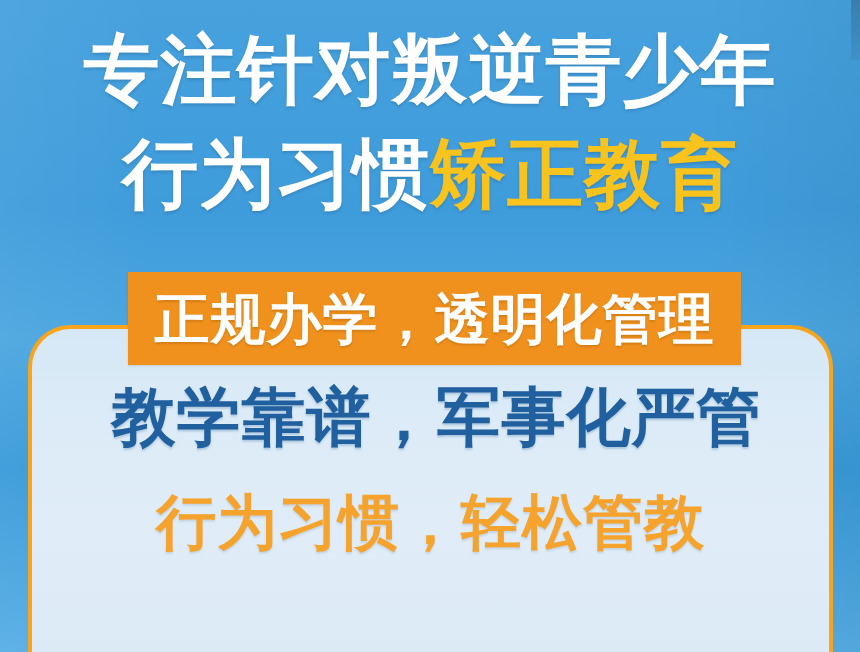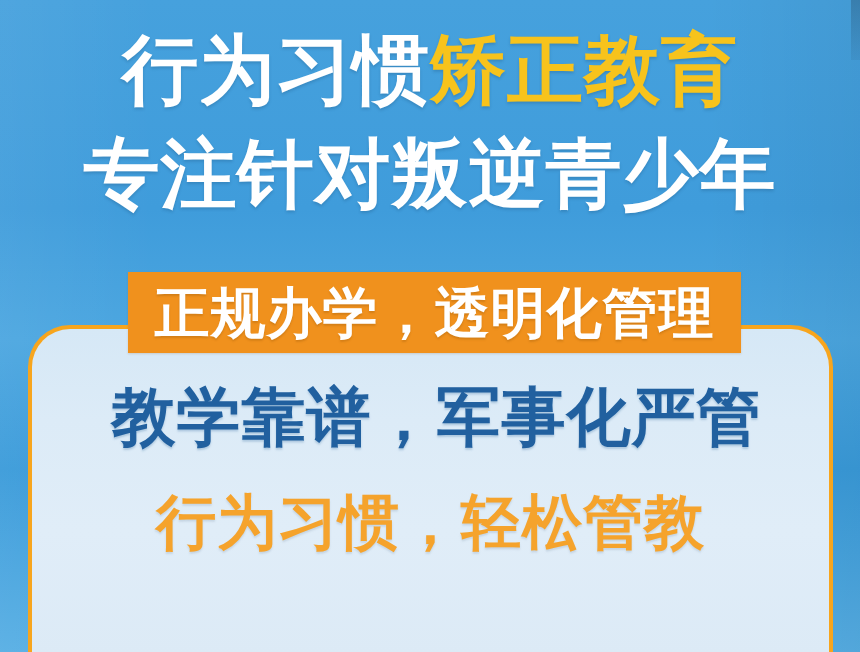--- a/index.html
+++ b/index.html
@@ -106,21 +106,21 @@
     letter-spacing: 1px;
     text-shadow: 0 2px 2px rgba(150,170,190,0.35);
   }
 
   
   #highlight-ribbon {
     position: absolute;
     left: 128px;
     top: 272px;
     width: 613px;
-    height: 81px;
+    height: 93px;
     background: #f0911d;
     display: flex;
     align-items: center;
     justify-content: center;
     box-shadow: 0 1px 2px rgba(120,70,10,0.18);
   }
   #highlight-ribbon-text {
     font-size: 55px;
     line-height: 60px;
     font-weight: 700;
@@ -132,22 +132,22 @@
 </style>
 </head>
 <body>
 
 <div id="poster">
 
   <div id="bg-sheen"></div>
   <div id="bg-edge-right"></div>
 
   <div id="headline">
+    <div class="headline-line" id="headline-line-1">专注针对叛逆青少年</div>
     <div class="headline-line" id="headline-line-2"><span>行为习惯</span><span class="headline-accent">矫正教育</span></div>
-    <div class="headline-line" id="headline-line-1">专注针对叛逆青少年</div>
   </div>
 
   <div id="info-card">
     <div id="card-body">
       <div id="card-line-primary">教学靠谱，军事化严管</div>
       <div id="card-line-secondary">行为习惯，轻松管教</div>
     </div>
   </div>
 
   <div id="highlight-ribbon">

